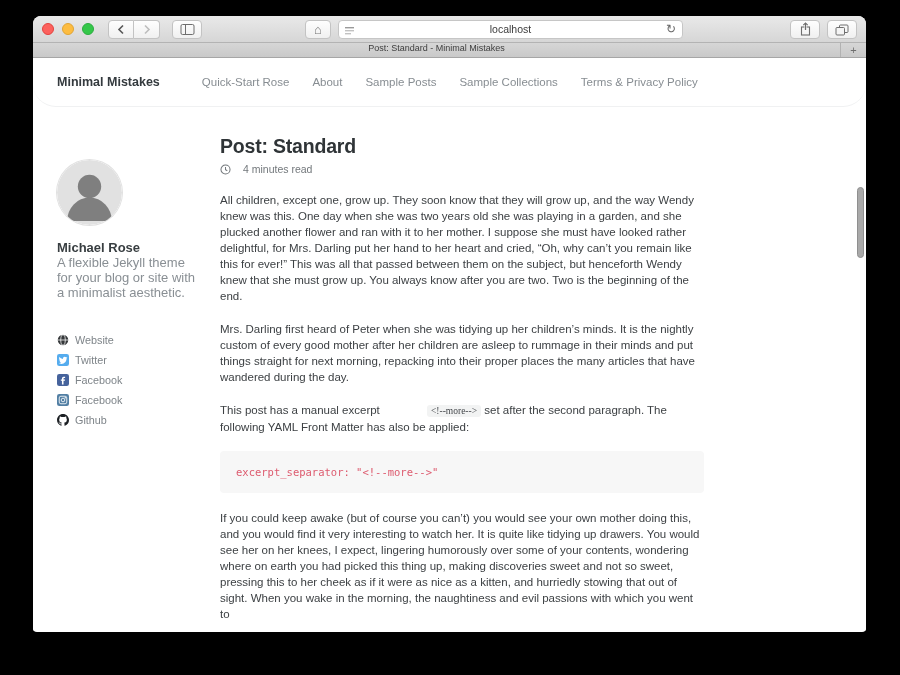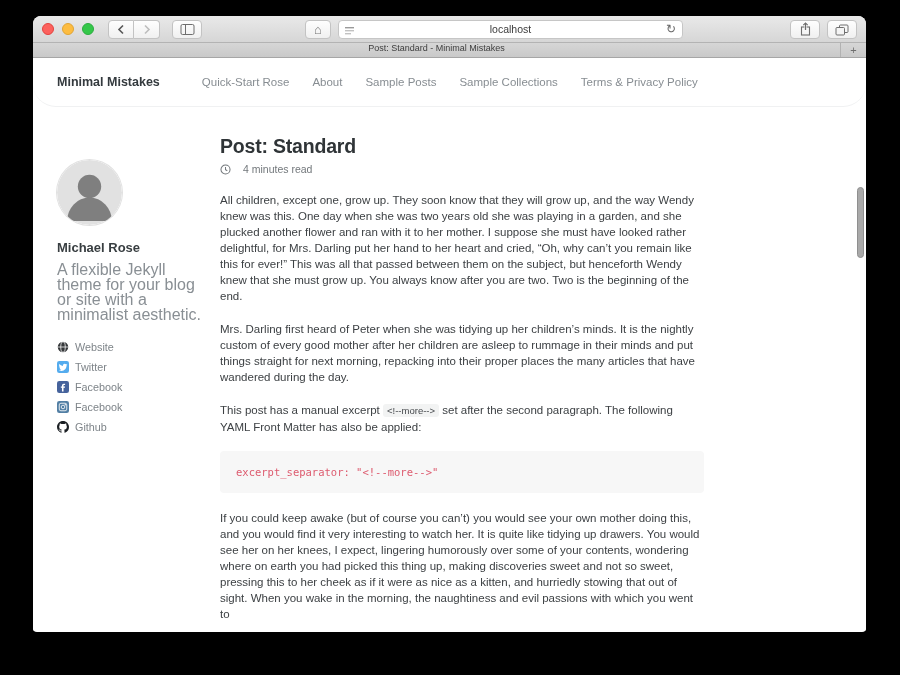--- a/index.html
+++ b/index.html
@@ -49,38 +49,38 @@
   .site-nav { display:flex; gap:23px; margin-left:42px; }
   .site-nav a { font-size:11.5px; color:#878d92; text-decoration:none; }
 
   .page-body { position:relative; height:524px; overflow:hidden; }
 
   
   .author { position:absolute; left:24px; top:53px; width:145px; }
   .avatar { width:65px; height:65px; border-radius:50%; overflow:hidden;
     box-shadow:0 0 0 1px rgba(0,0,0,.12); }
   .author-name { margin-top:15px; font-size:13px; font-weight:bold; color:#383e41; }
-  .author-bio { margin-top:7px; font-size:16px; line-height:15px; color:#898f94; }
-  .author-links { margin-top:15px; list-style:none; }
+  .author-bio { font-size:13px; line-height:15px; color:#898f94; }
+  .author-links { margin-top:30px; list-style:none; }
   .author-links li { display:flex; align-items:center; gap:6px; height:20px; }
   .author-links .lbl { font-size:10.8px; color:#7e8489; }
   .ico { width:12px; height:12px; display:inline-block; }
 
   
   .main { position:absolute; left:187px; top:0; width:484px; color:#3d4144; }
   .breadcrumb { margin-top:13px; font-size:10.5px; }
   .breadcrumb a { color:#4fa0c7; text-decoration:none; }
   .breadcrumb .sep { color:#6f777d; margin:0 3px; }
   .breadcrumb .current { font-weight:bold; color:#494e52; }
   h1.post-title { margin-top:28px; font-size:19.5px; line-height:22px; color:#2f3437; letter-spacing:-0.2px; }
   .post-meta { margin-top:6px; display:flex; align-items:center; gap:12px;
     font-size:10.5px; color:#72777b; }
   .main p { margin-top:17px; font-size:11.5px; line-height:16px; }
   code.inline { background:#f2f3f3; border-radius:3px; padding:1px 4px;
-    font-family:Liberation Sans, sans-serif; font-size:9.5px; color:#46494d; }
+    font-family:Liberation Serif, serif; font-size:9.5px; color:#46494d;margin-left:44px; }
   .codeblock { margin-top:16px; background:#f7f7f7; border-radius:4px; padding:15px 16px;
     font-family:"DejaVu Sans Mono", monospace; font-size:10.5px; color:#dd5a6e; }
 
   .scroll-thumb { position:absolute; right:2px; top:80px; width:7px; height:71px;
     border-radius:4px; background:#a9a9a9; border:1px solid #8f8f8f; }
 </style>
 </head>
 <body>
 
 <div class="window">

